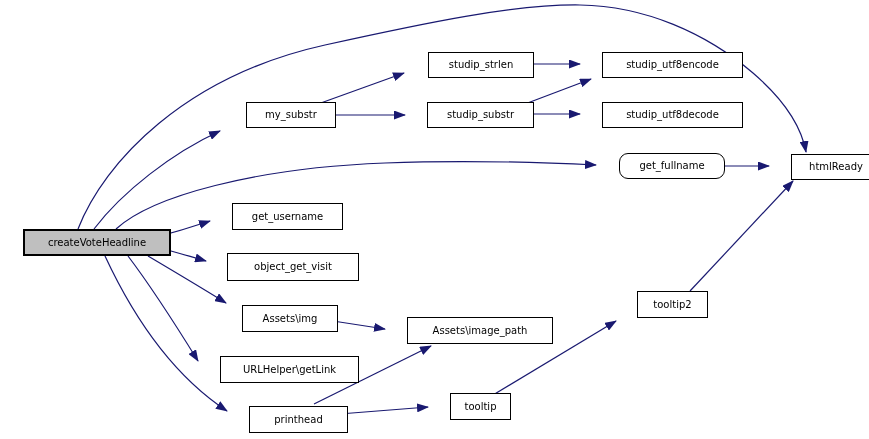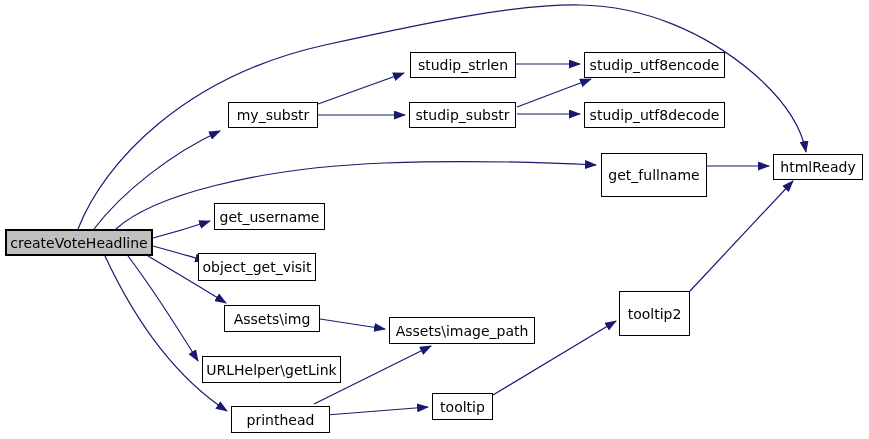--- a/index.html
+++ b/index.html
@@ -32,23 +32,24 @@
   }
   .node {
     position: absolute;
     box-sizing: border-box;
     display: flex;
     align-items: center;
     justify-content: center;
     background: var(--node-fill, #ffffff);
     border: 1px solid var(--node-border, #000000);
     color: var(--text-color, #000000);
-    font-size: 14px;
+    font-size: 10px;
     line-height: 1;
     white-space: nowrap;
+    margin-left: 18px;
   }
   .node.highlighted {
     background: var(--highlight-fill, #bfbfbf);
     border-width: 2px;
   }
 </style>
 </head>
 <body>
 
 <div class="canvas">
@@ -92,44 +93,44 @@
       </div>
       <div class="node" style="left: 584px; top: 52px; width: 141px; height: 26px;">
         <span>studip_utf8encode</span>
       </div>
       <div class="node" style="left: 409px; top: 102px; width: 107px; height: 26px;">
         <span>studip_substr</span>
       </div>
       <div class="node" style="left: 584px; top: 102px; width: 141px; height: 26px;">
         <span>studip_utf8decode</span>
       </div>
-      <div class="node" style="left: 601px; top: 153px; width: 106px; height: 44px;">
+      <div class="node" style="left: 601px; top: 153px; width: 106px; height: 26px; border-radius: 9px;">
         <span>get_fullname</span>
       </div>
       <div class="node" style="left: 773px; top: 154px; width: 90px; height: 26px;">
         <span>htmlReady</span>
       </div>
       <div class="node" style="left: 214px; top: 203px; width: 111px; height: 27px;">
         <span>get_username</span>
       </div>
-      <div class="node" style="left: 198px; top: 253px; width: 118px; height: 28px;">
+      <div class="node" style="left: 209px; top: 253px; width: 132px; height: 28px;">
         <span>object_get_visit</span>
       </div>
       <div class="node" style="left: 224px; top: 305px; width: 96px; height: 27px;">
         <span>Assets\img</span>
       </div>
       <div class="node" style="left: 389px; top: 317px; width: 146px; height: 27px;">
         <span>Assets\image_path</span>
       </div>
       <div class="node" style="left: 202px; top: 356px; width: 139px; height: 27px;">
         <span>URLHelper\getLink</span>
       </div>
       <div class="node" style="left: 231px; top: 406px; width: 99px; height: 27px;">
         <span>printhead</span>
       </div>
       <div class="node" style="left: 432px; top: 393px; width: 61px; height: 27px;">
         <span>tooltip</span>
       </div>
-      <div class="node" style="left: 619px; top: 291px; width: 71px; height: 45px;">
+      <div class="node" style="left: 619px; top: 291px; width: 71px; height: 27px;">
         <span>tooltip2</span>
       </div>
     </div>
 </div>
 
 </body></html>

